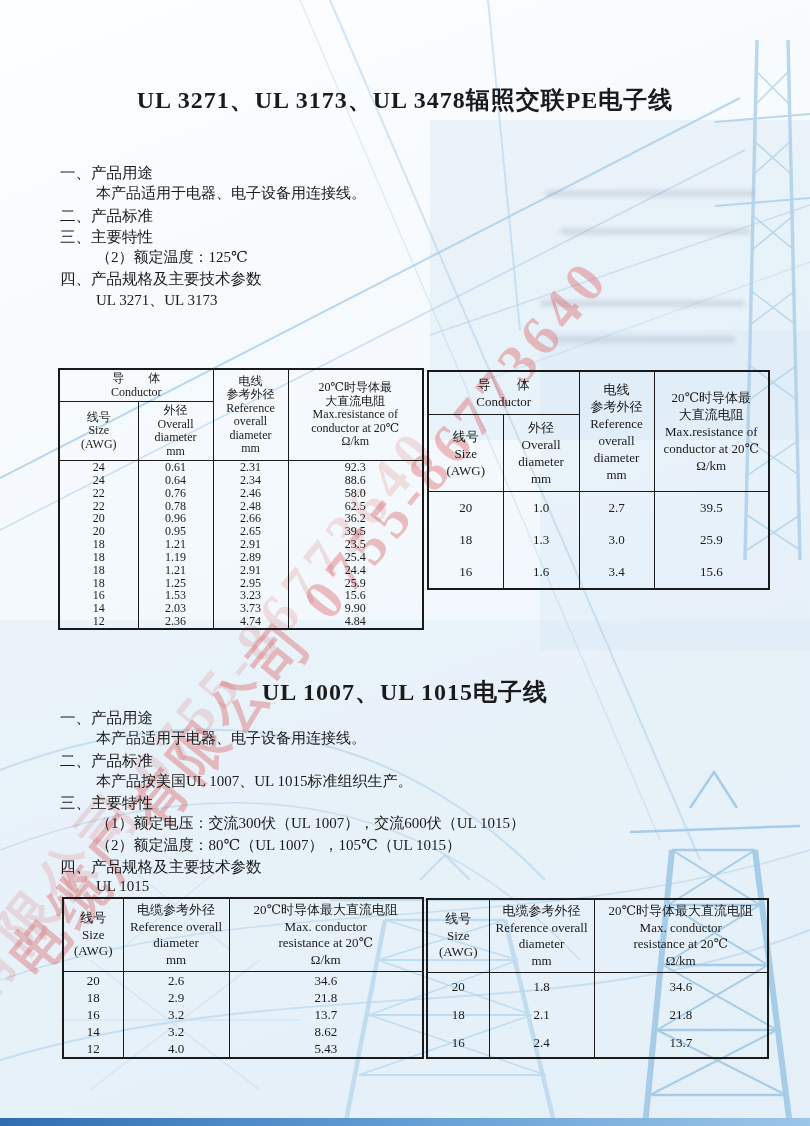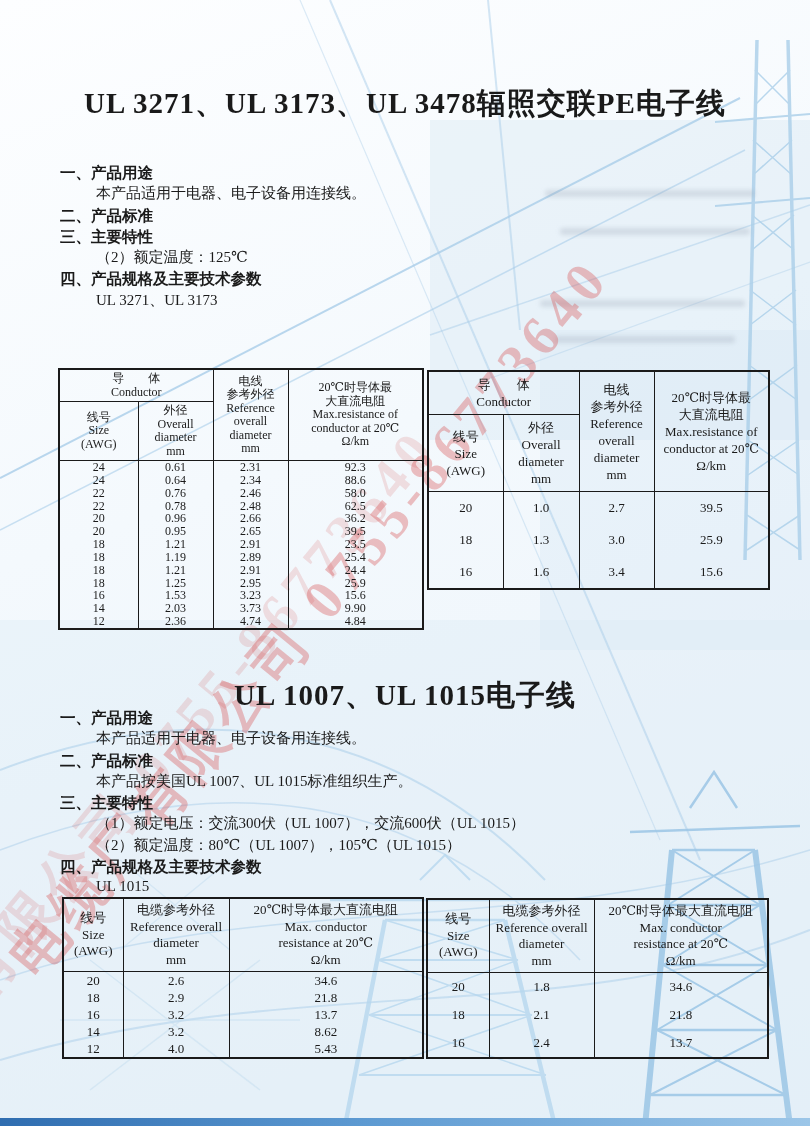--- a/index.html
+++ b/index.html
@@ -11,28 +11,28 @@
   .bg{position:absolute;left:0;top:0;}
   .ghost{position:absolute;background:rgba(150,162,178,0.28);height:7px;border-radius:3px;filter:blur(2px);}
   .watermark{
     position:absolute;white-space:nowrap;font-weight:bold;
     font-size:56px;letter-spacing:7px;color:rgba(214,72,72,0.34);
     transform-origin:0 50%;transform:rotate(-50.6deg);pointer-events:none;
   }
   .wm1{left:22px;top:930px;}
   .wm2{left:-150px;top:1100px;color:rgba(214,72,72,0.16);}
   .title{position:absolute;width:810px;text-align:center;font-weight:bold;
-    font-size:29px;letter-spacing:1px;margin:0;}
+    font-size:24px;letter-spacing:1px;margin:0;}
   .t1{top:84px;}
   .t2{top:676px;}
   .sec{position:absolute;left:60px;width:600px;}
   .sec1{top:163px;}
   .sec2{top:708px;}
   .ln{height:21.3px;font-size:15px;white-space:nowrap;}
-  .ln.h{font-weight:bold;font-size:15.5px;}
+  .ln.h{font-weight:normal;font-size:15.5px;}
   .ln.p{padding-left:36px;}
   .tbl{position:absolute;border-collapse:collapse;border:2px solid #1a1a1a;table-layout:fixed;padding-left:16px;}
   .tbl th,.tbl td{border:1px solid #1a1a1a;text-align:center;vertical-align:middle;padding:0;}
   .tbl td{border-top:none;border-bottom:none;}
   .tbl th{font-weight:normal;white-space:pre-line;}
   .tblA{left:58px;top:368px;width:364px;}
   .tblA th{font-size:12px;line-height:13.5px;padding:2px 1px;}
   .tblA td{font-size:12px;height:12.85px;line-height:12.85px;}
   .tblB{left:427px;top:370px;width:341px;}
   .tblB th{font-size:13px;line-height:17px;padding:4px 1px;}

